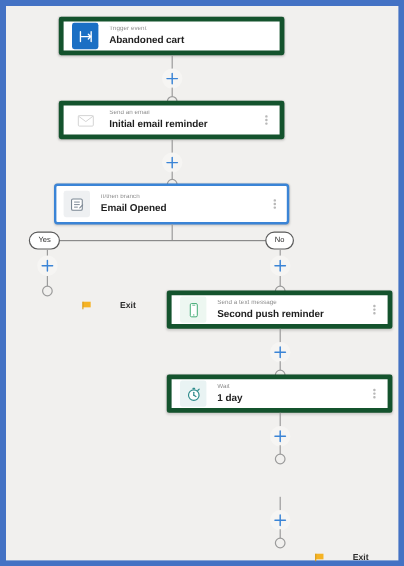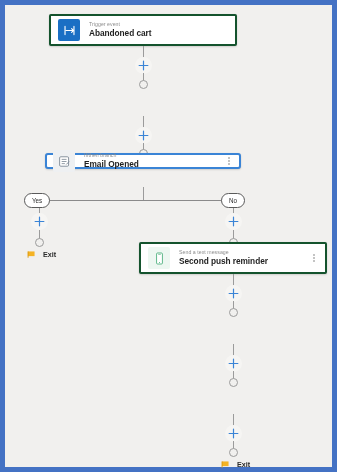--- a/index.html
+++ b/index.html
@@ -63,21 +63,21 @@
     align-items: center;
     justify-content: center;
   }
   .plus svg { display: block; }
 
   
   .card {
     position: absolute;
     box-sizing: border-box;
     background: #ffffff;
-    border: 2px solid #14532d;
+    border: 4px solid #14532d;
     border-radius: 2px;
     box-shadow: 0 1px 2px rgba(0,0,0,0.13), 0 0 1px rgba(0,0,0,0.10);
     display: flex;
     align-items: center;
     padding: 0 6px 0 7px;
   }
   .card.selected {
     border: 2px solid #3a84d6;
     border-radius: 3px;
     padding: 0 5px 0 6px;
@@ -153,21 +153,22 @@
     justify-content: center;
     font-size: 6.3px;
     color: #2b2b2b;
   }
 
   
   .exit {
     position: absolute;
     display: flex;
     align-items: flex-start;
-    gap: 7px;
+    gap: 23px;
+    margin-left: 41px;
   }
   .exit .flag { display: block; }
   .exit .exit-label {
     font-size: 7.2px;
     font-weight: bold;
     color: #2b2b2b;
   }
 </style>
 </head>
 <body>
@@ -191,31 +192,48 @@
 
     <div class="vline" style="left:138px; top:41px; height:13px;"></div>
     <div class="plus" style="left:129.5px; top:52px;">
       <svg width="13" height="13" viewBox="0 0 14 14">
         <path d="M7 2.3 v9.4 M2.3 7 h9.4" stroke="#3a84d6" stroke-width="1.3" stroke-linecap="round"></path>
       </svg>
     </div>
     <div class="vline" style="left:138px; top:68px; height:10px;"></div>
     <div class="dot" style="left:133.5px; top:75px;"></div>
 
+    <div class="card" style="left:44px; top:79px; width:188px; height:32px;">
+      <span class="card-icon" style="background:#ffffff;">
+        <svg width="15" height="15" viewBox="0 0 18 18">
+          <rect x="1.5" y="4" width="15" height="10.5" rx="1" fill="#ffffff" stroke="#d4d4d4" stroke-width="1"></rect>
+          <path d="M1.8 4.6 L9 10 L16.2 4.6" fill="none" stroke="#d4d4d4" stroke-width="1" stroke-linecap="round" stroke-linejoin="round"></path>
+        </svg>
+      </span>
+      <span class="card-text">
+        <span class="card-sub">Send an email</span>
+        <span class="card-title">Initial email reminder</span>
+      </span>
+      <span class="card-menu">
+        <i></i>
+          <i></i>
+          <i></i>
+      </span>
+    </div>
 
     <div class="vline" style="left:138px; top:111px; height:13px;"></div>
     <div class="plus" style="left:129.5px; top:122px;">
       <svg width="13" height="13" viewBox="0 0 14 14">
         <path d="M7 2.3 v9.4 M2.3 7 h9.4" stroke="#3a84d6" stroke-width="1.3" stroke-linecap="round"></path>
       </svg>
     </div>
     <div class="vline" style="left:138px; top:138px; height:9px;"></div>
     <div class="dot" style="left:133.5px; top:144px;"></div>
 
-    <div class="card selected" style="left:40px; top:148px; width:196px; height:16px;">
+    <div class="card selected" style="left:40px; top:148px; width:196px; height:34px;">
       <span class="card-icon" style="background:#eef0f2;">
         <svg width="13" height="13" viewBox="0 0 16 16">
           <rect x="2" y="2.2" width="11" height="11.6" rx="1.4" fill="#ffffff" stroke="#7b8794" stroke-width="1.1"></rect>
           <path d="M5 5.4 h5 M5 8 h5 M5 10.6 h3" stroke="#7b8794" stroke-width="1" stroke-linecap="round"></path>
           <path d="M10.4 11.4 l3 -3" stroke="#7b8794" stroke-width="1.1" stroke-linecap="round"></path>
         </svg>
       </span>
       <span class="card-text">
         <span class="card-sub">If/then branch</span>
         <span class="card-title">Email Opened</span>
@@ -286,20 +304,40 @@
 
     <div class="vline" style="left:228px; top:269px; height:13px;"></div>
     <div class="plus" style="left:219.5px; top:280px;">
       <svg width="13" height="13" viewBox="0 0 14 14">
         <path d="M7 2.3 v9.4 M2.3 7 h9.4" stroke="#3a84d6" stroke-width="1.3" stroke-linecap="round"></path>
       </svg>
     </div>
     <div class="vline" style="left:228px; top:296px; height:10px;"></div>
     <div class="dot" style="left:223.5px; top:303px;"></div>
 
+    <div class="card" style="left:134px; top:307px; width:188px; height:32px;">
+      <span class="card-icon" style="background:#e9f3f3;">
+        <svg width="13" height="13" viewBox="0 0 16 16">
+          <circle cx="8" cy="9" r="5.4" fill="#ffffff" stroke="#2e8b8b" stroke-width="1.2"></circle>
+          <path d="M8 9 v-3" stroke="#2e8b8b" stroke-width="1.2" stroke-linecap="round"></path>
+          <path d="M8 9 l2.2 1.4" stroke="#2e8b8b" stroke-width="1.2" stroke-linecap="round"></path>
+          <rect x="6.6" y="1.5" width="2.8" height="1.5" rx="0.6" fill="#2e8b8b"></rect>
+          <path d="M12.1 4.2 l1.4 -1.4" stroke="#2e8b8b" stroke-width="1.2" stroke-linecap="round"></path>
+        </svg>
+      </span>
+      <span class="card-text">
+        <span class="card-sub">Wait</span>
+        <span class="card-title">1 day</span>
+      </span>
+      <span class="card-menu">
+        <i></i>
+          <i></i>
+          <i></i>
+      </span>
+    </div>
 
     <div class="vline" style="left:228px; top:339px; height:13px;"></div>
     <div class="plus" style="left:219.5px; top:350px;">
       <svg width="13" height="13" viewBox="0 0 14 14">
         <path d="M7 2.3 v9.4 M2.3 7 h9.4" stroke="#3a84d6" stroke-width="1.3" stroke-linecap="round"></path>
       </svg>
     </div>
     <div class="vline" style="left:228px; top:366px; height:10px;"></div>
     <div class="dot" style="left:223.5px; top:373px;"></div>
 

